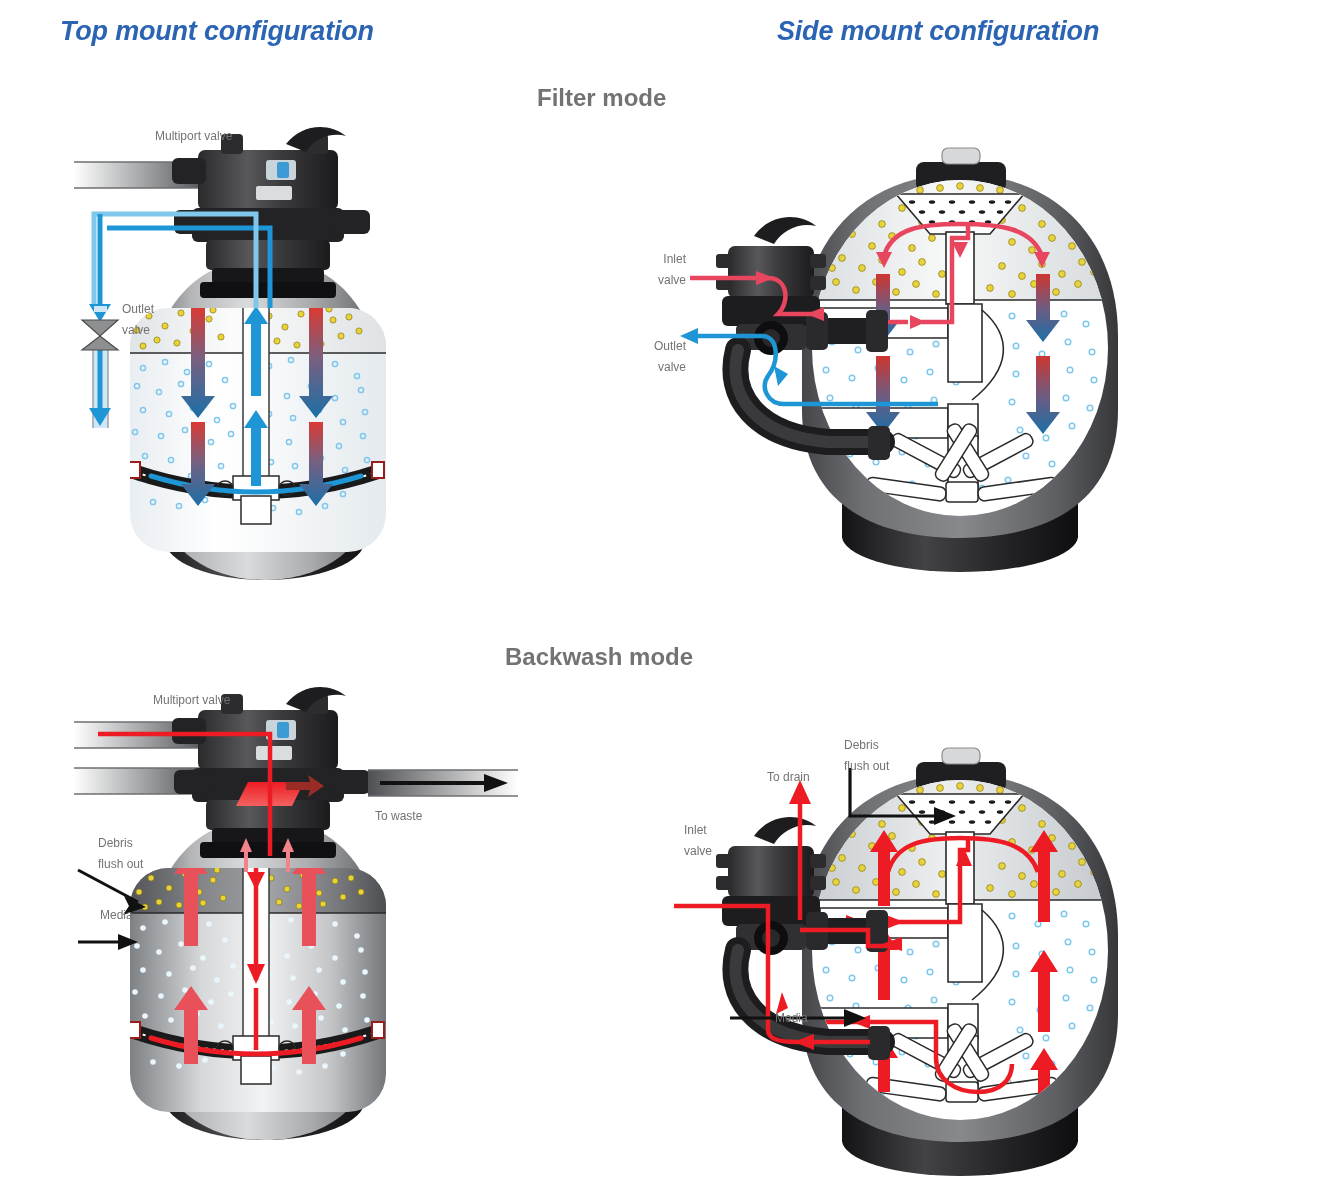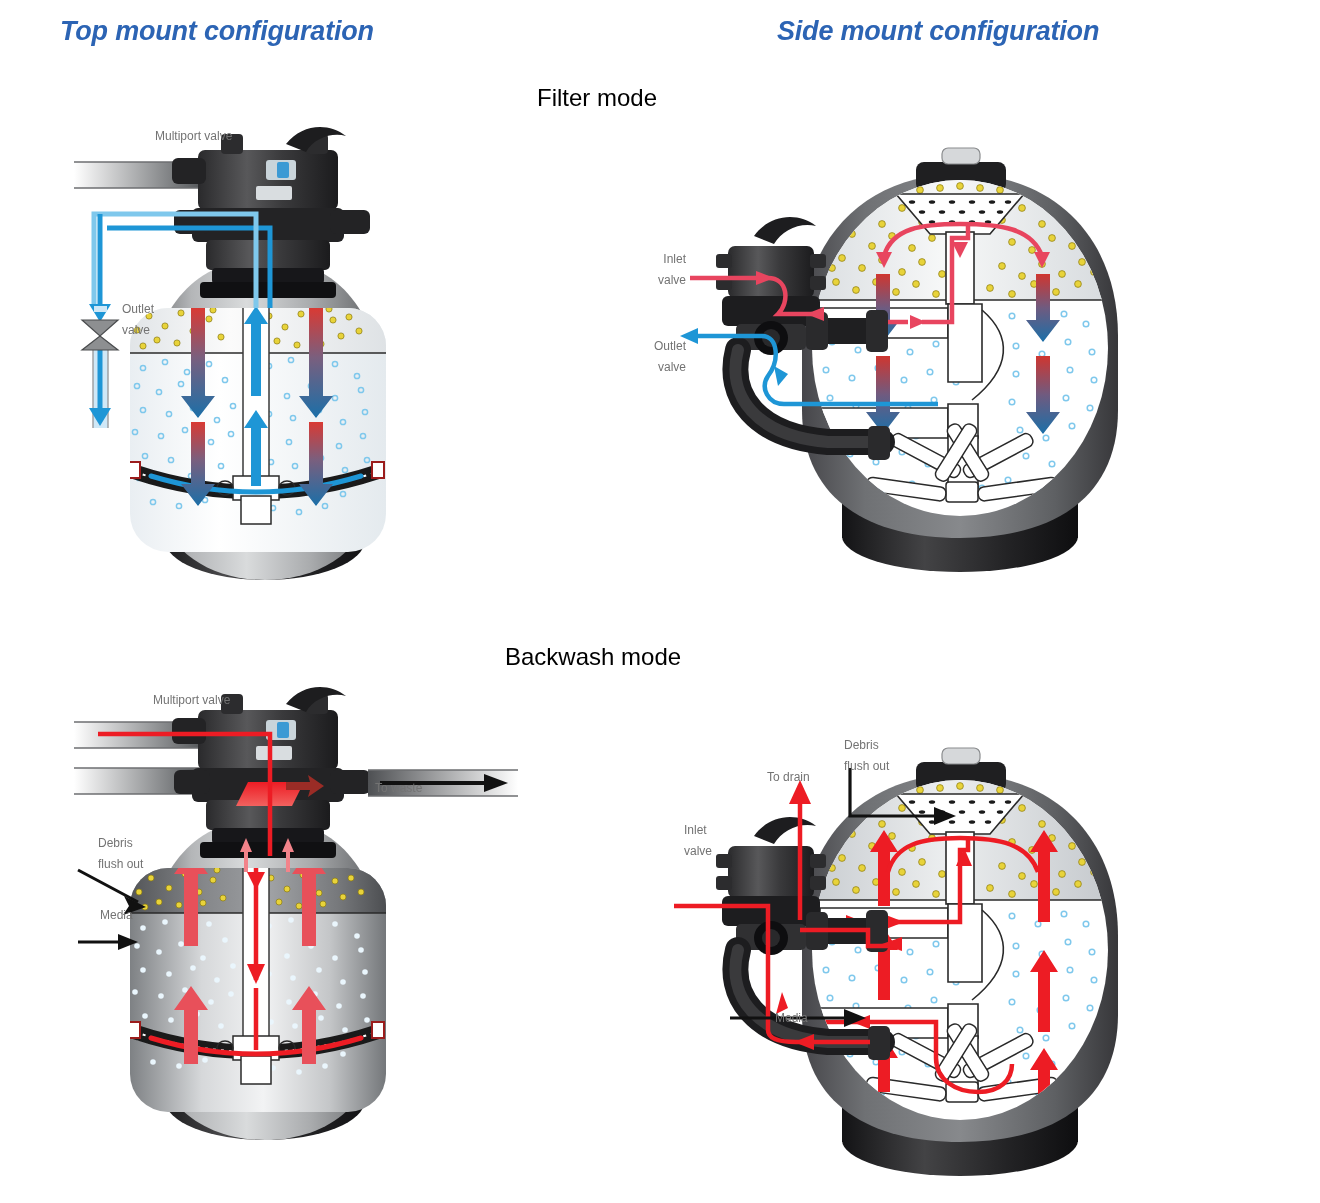--- a/index.html
+++ b/index.html
@@ -1,20 +1,20 @@
 <!DOCTYPE html>
 <html><head>
 <meta charset="utf-8">
 <style>
   html,body{margin:0;padding:0;background:#ffffff;}
   body{width:1320px;height:1203px;position:relative;overflow:hidden;
        font-family:"Liberation Sans","DejaVu Sans",sans-serif;color:#1a1a1a;}
   .abs{position:absolute;}
   .title{font-size:27px;font-weight:bold;letter-spacing:-0.2px;font-style:italic;}
-  .modelbl{font-size:24px;font-weight:400;color:#000000;}
+  .modelbl{font-size:24px;font-weight:700;color:#737373;}
   .lbl{font-size:12px;line-height:21px;color:#737373;}
   .lbl.r{text-align:right;}
   svg{display:block;overflow:visible;}
   .cell{position:absolute;}
 </style>
 </head>
 <body>
 
 <div class="abs title" style="left: 60px; top: 16px; color: rgb(44, 100, 180);">Top mount configuration</div>
 <div class="abs title" style="left: 766px; top: 16px; color: rgb(44, 100, 180); margin-left: 11px;">Side mount configuration</div>
@@ -737,21 +737,21 @@
     <g stroke="#111111" stroke-width="3" fill="none">
       <path d="M-2,200 L58,232"></path>
       <path d="M-2,272 L48,272"></path>
     </g>
     <path d="M66,237 l-22,-11 l5,10 l-6,9 z" fill="#111111"></path>
     <path d="M58,272 l-20,-8 v16 z" fill="#111111"></path>
   </svg>
 </div>
 
 <div class="abs lbl" style="left:153px;top:690px;">Multiport valve</div>
-<div class="abs lbl" style="left:375px;top:778px;">To waste</div>
+<div class="abs lbl" style="left:375px;top:806px;">To waste</div>
 <div class="abs lbl" style="left:98px;top:833px;">
   <div>Debris</div>
   <div>flush out</div>
 </div>
 <div class="abs lbl" style="left:100px;top:905px;">Media</div>
 
 <div class="cell" style="left:660px;top:740px;width:560px;height:460px;">
   <svg width="560" height="460" viewBox="0 0 560 460">
     <defs>
       <linearGradient id="brTank" x1="0" y1="0" x2="1" y2="0">

